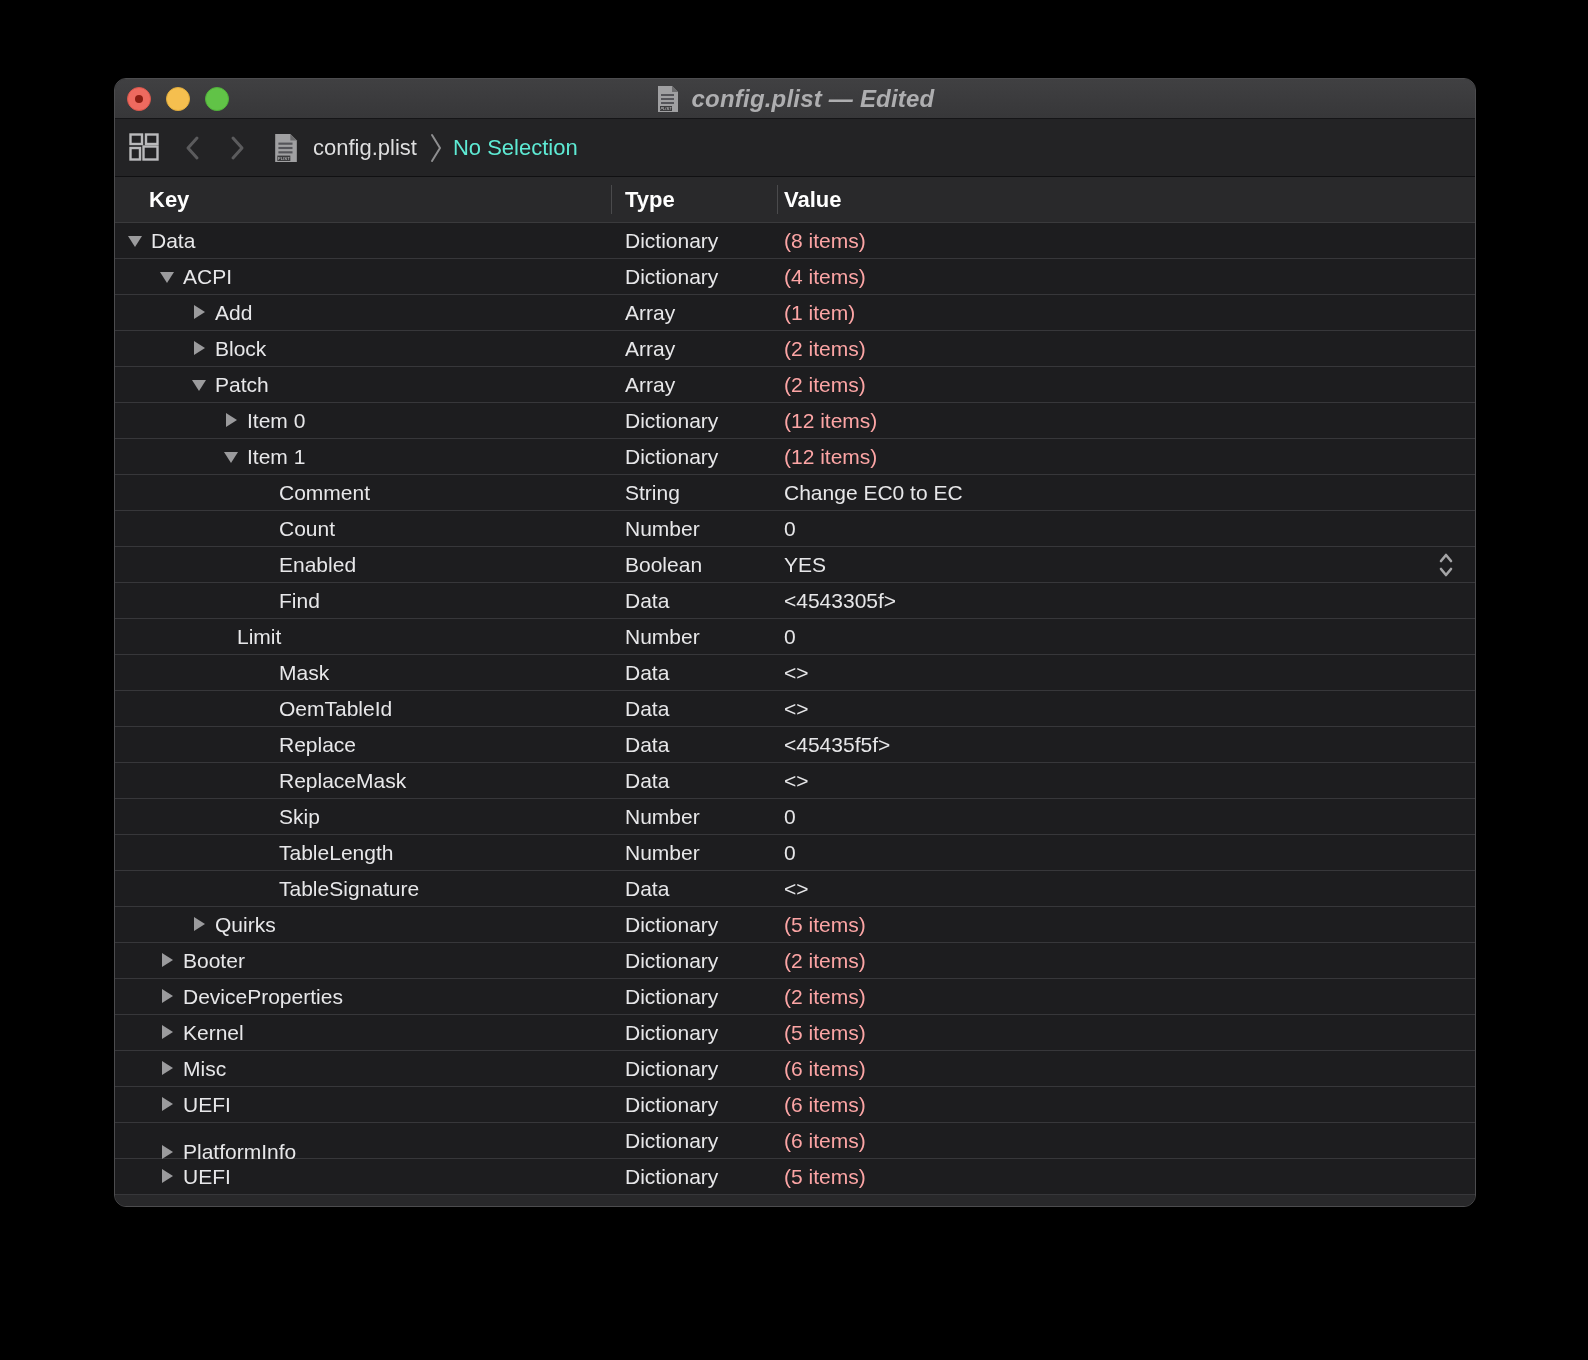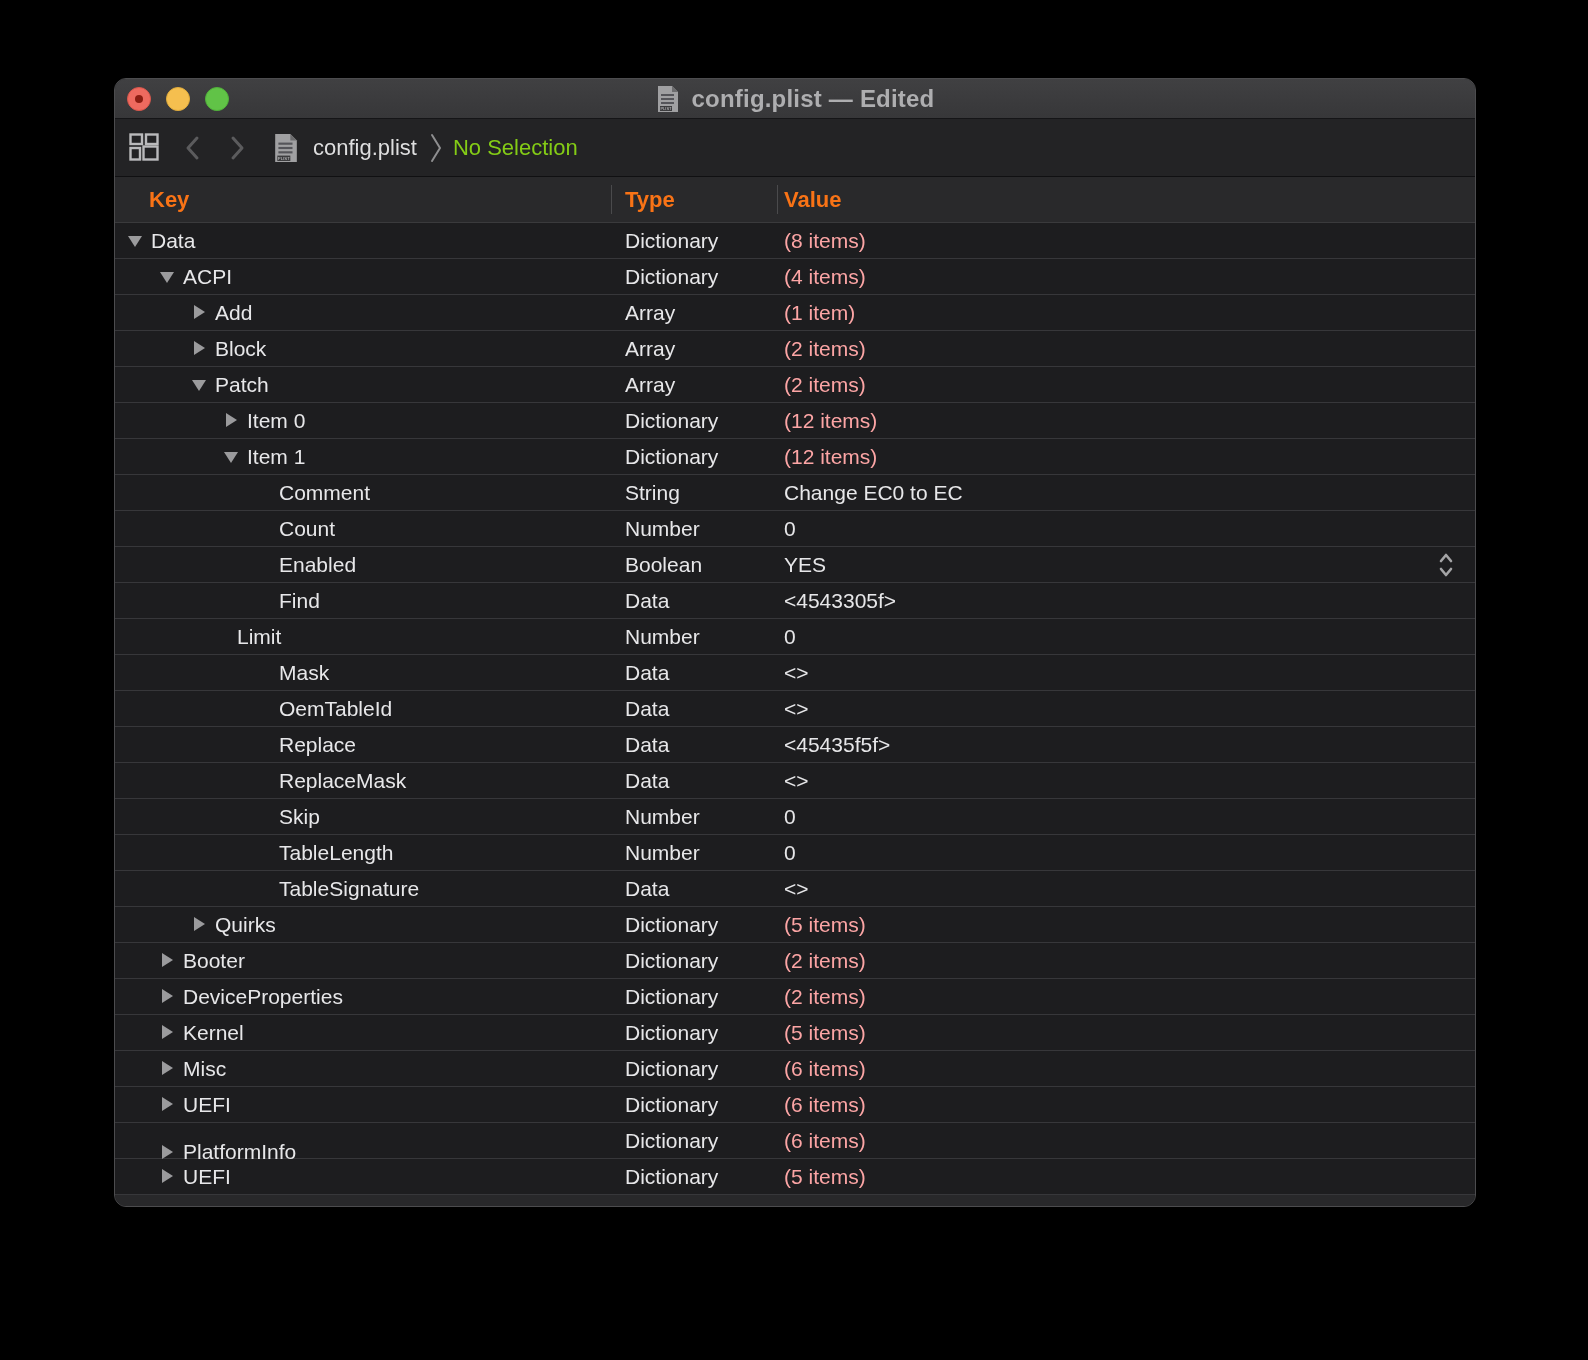--- a/index.html
+++ b/index.html
@@ -15,42 +15,42 @@
               border-bottom:1px solid #151517; position:relative;
               display:flex; align-items:center; justify-content:center; }
   .traffic { position:absolute; left:12px; top:0; height:100%; display:flex;
              align-items:center; gap:15px; }
   .light { width:24px; height:24px; border-radius:50%; position:relative; }
   .light.close { background:#ee6a5f; border:1px solid #d8574c; }
   .light.close::after { content:""; position:absolute; left:7px; top:7px; width:8px; height:8px;
                         border-radius:50%; background:#8c1d12; }
   .light.min   { background:#f5bf4f; border:1px solid #e0ac3c; }
   .light.zoom  { background:#61c347; border:1px solid #50b23a; }
-  .title-group { display:flex; align-items:flex-start; gap:12px; }
+  .title-group { display:flex; align-items:flex-start; gap:12px;font-style:italic; }
   .title-text { font-size:24px; font-weight:600; color:#aeaeb0; letter-spacing:.2px; }
 
   
   .plist-icon { display:inline-block; }
 
   
   .toolbar { height:58px; flex:none; background:#232325; border-bottom:1px solid #101012;
              display:flex; align-items:center; padding-left:14px; }
   .tb-btn { display:flex; align-items:center; justify-content:center; background:none; border:none;
             cursor:default; }
   .related-btn { width:30px; height:30px; }
   .nav-btn { width:20px; height:28px; margin-left:24px; }
   .nav-btn.fwd { margin-left:24px; }
   .crumb-doc { margin-left:26px; }
   .crumb-text { font-size:22px; color:#dededf; margin-left:14px; }
   .crumb-sep { margin:0 10px 0 12px; display:flex; align-items:center; }
-  .crumb-sel { font-size:22px; color:#84cc16; }
+  .crumb-sel { font-size:22px; color:#5eead4; }
 
   
   .thead { height:46px; flex:none; background:#29292b; border-bottom:1px solid #3a3a3c;
-           display:flex; align-items:center; font-size:22px; font-weight:700; color:#f97316; }
+           display:flex; align-items:center; font-size:22px; font-weight:700; color:#ffffff; }
   .col-key   { width:496px; flex:none; padding-left:34px; position:relative; height:100%;
                display:flex; align-items:center; }
   .col-type  { width:166px; flex:none; padding-left:14px; position:relative; height:100%;
                display:flex; align-items:center; }
   .col-value { flex:1; padding-left:7px; position:relative; height:100%;
                display:flex; align-items:center; }
   .thead .col-type::before, .thead .col-value::before {
       content:""; position:absolute; left:0; top:8px; bottom:8px; width:1px; background:#4a4a4c; }
 
   

